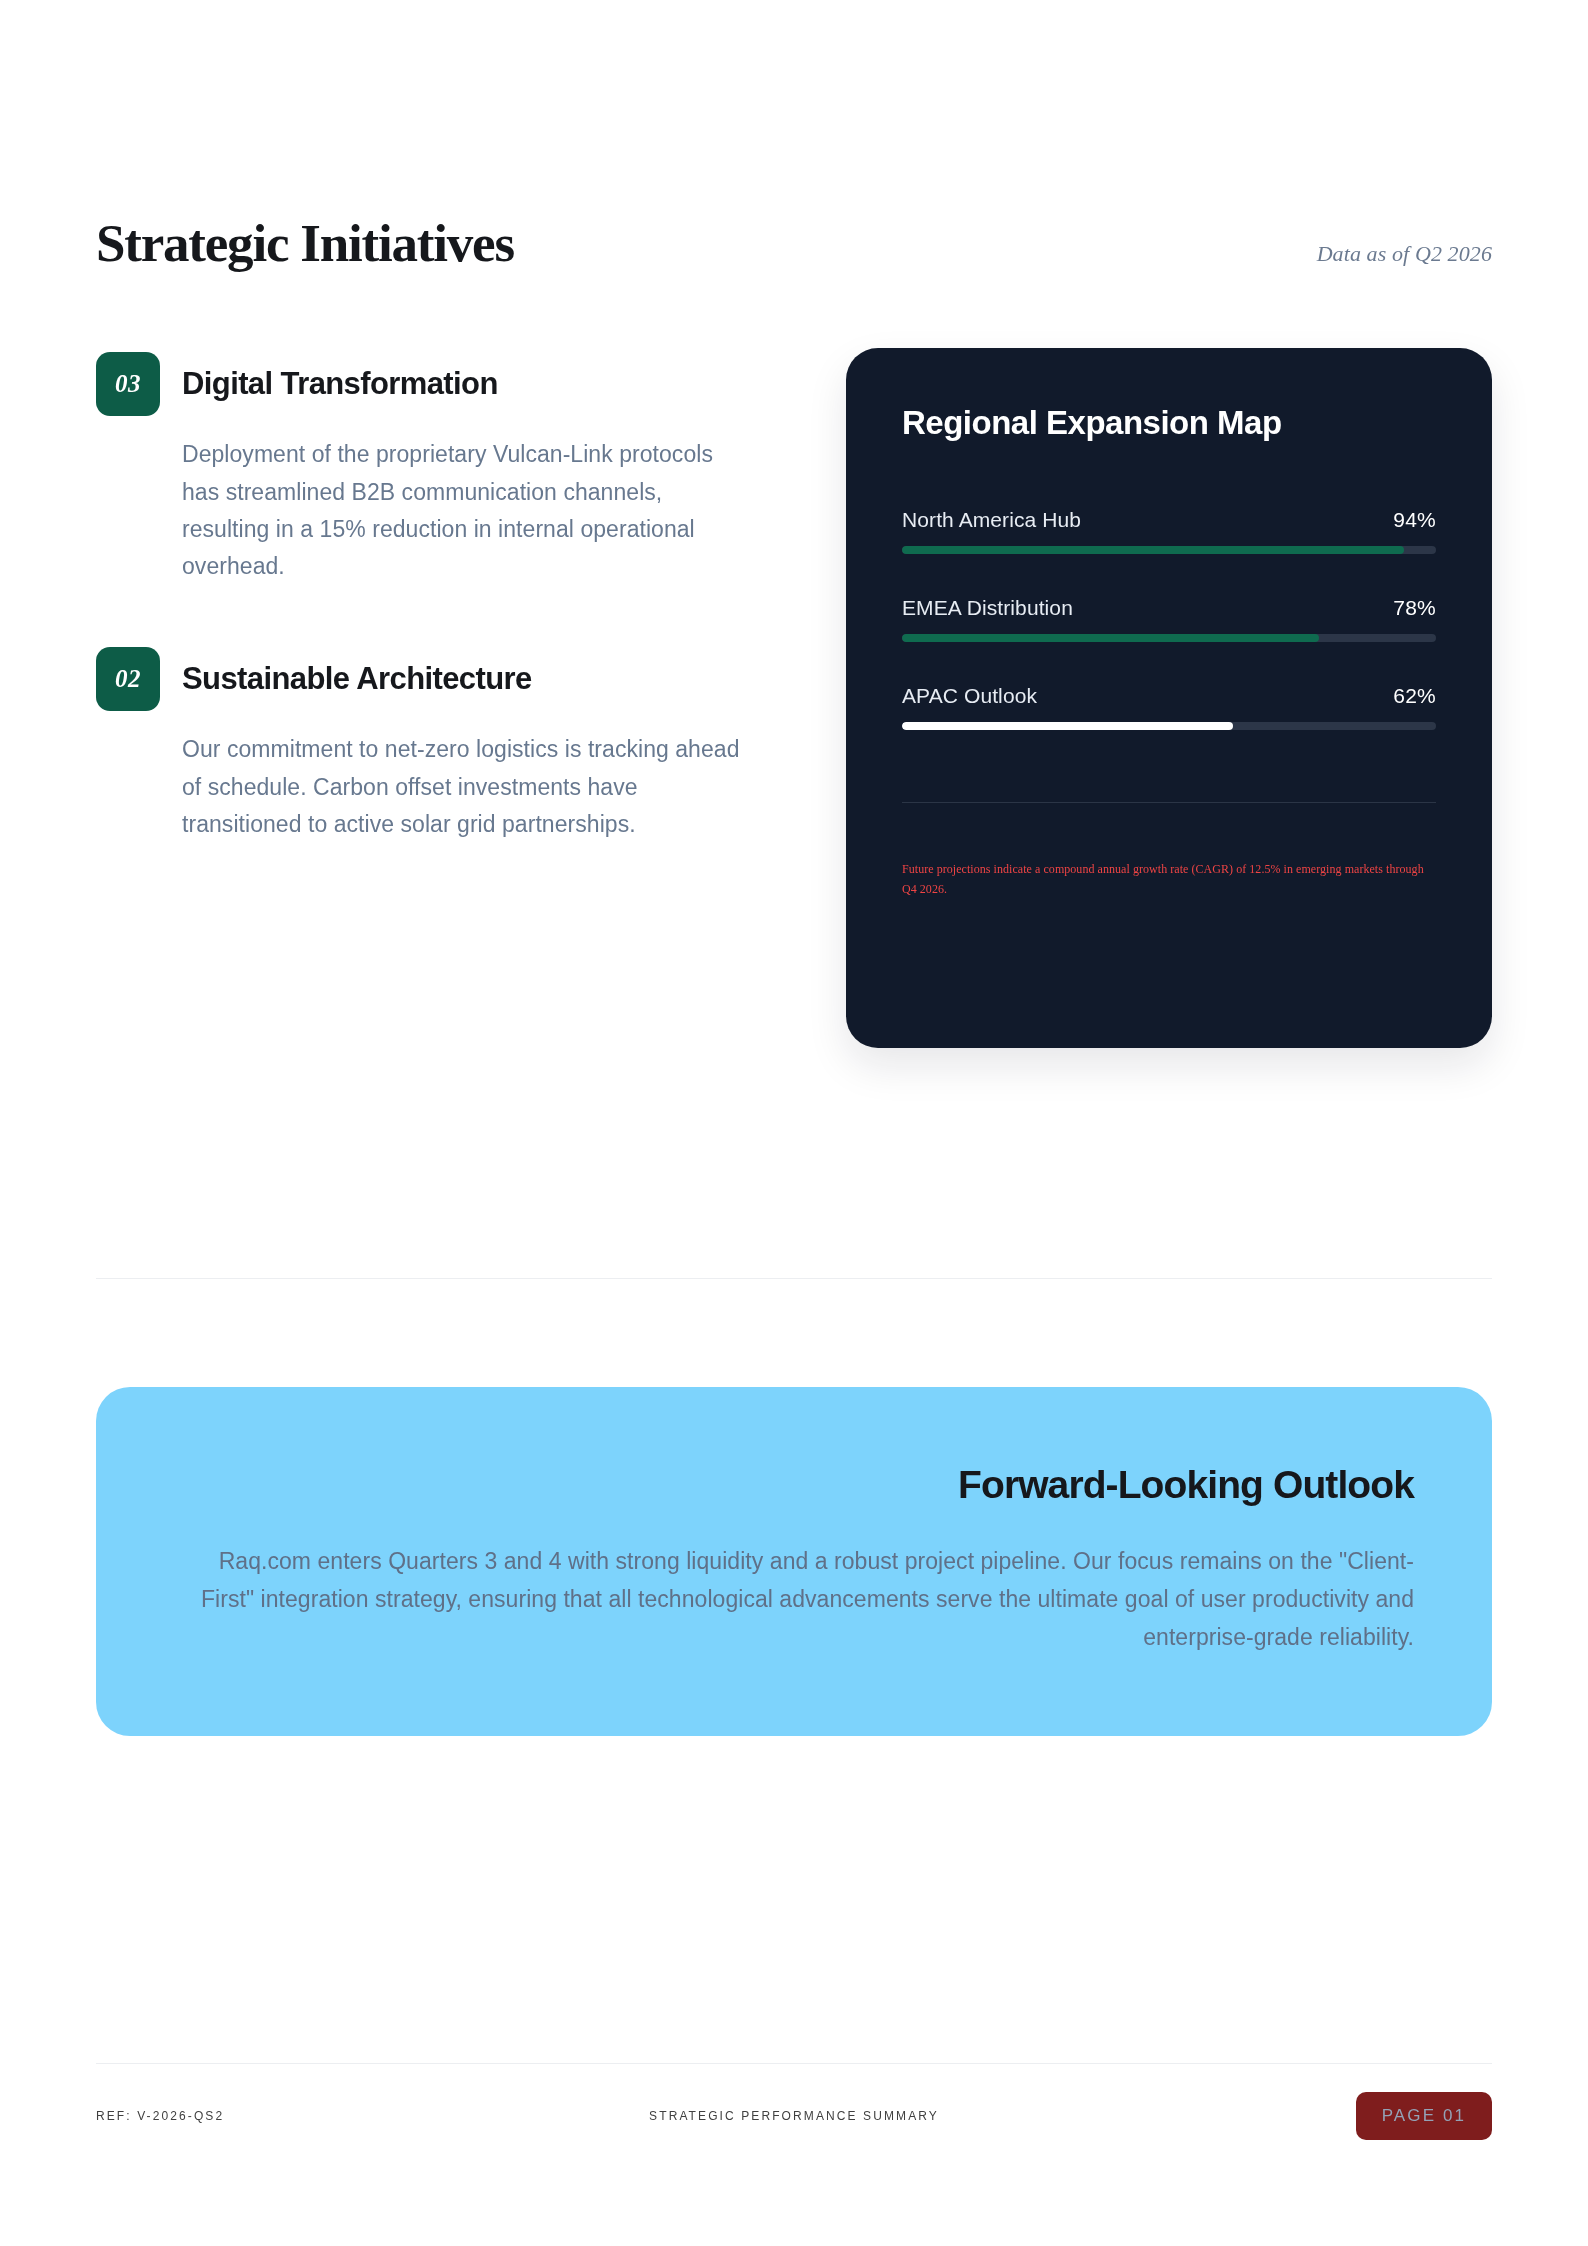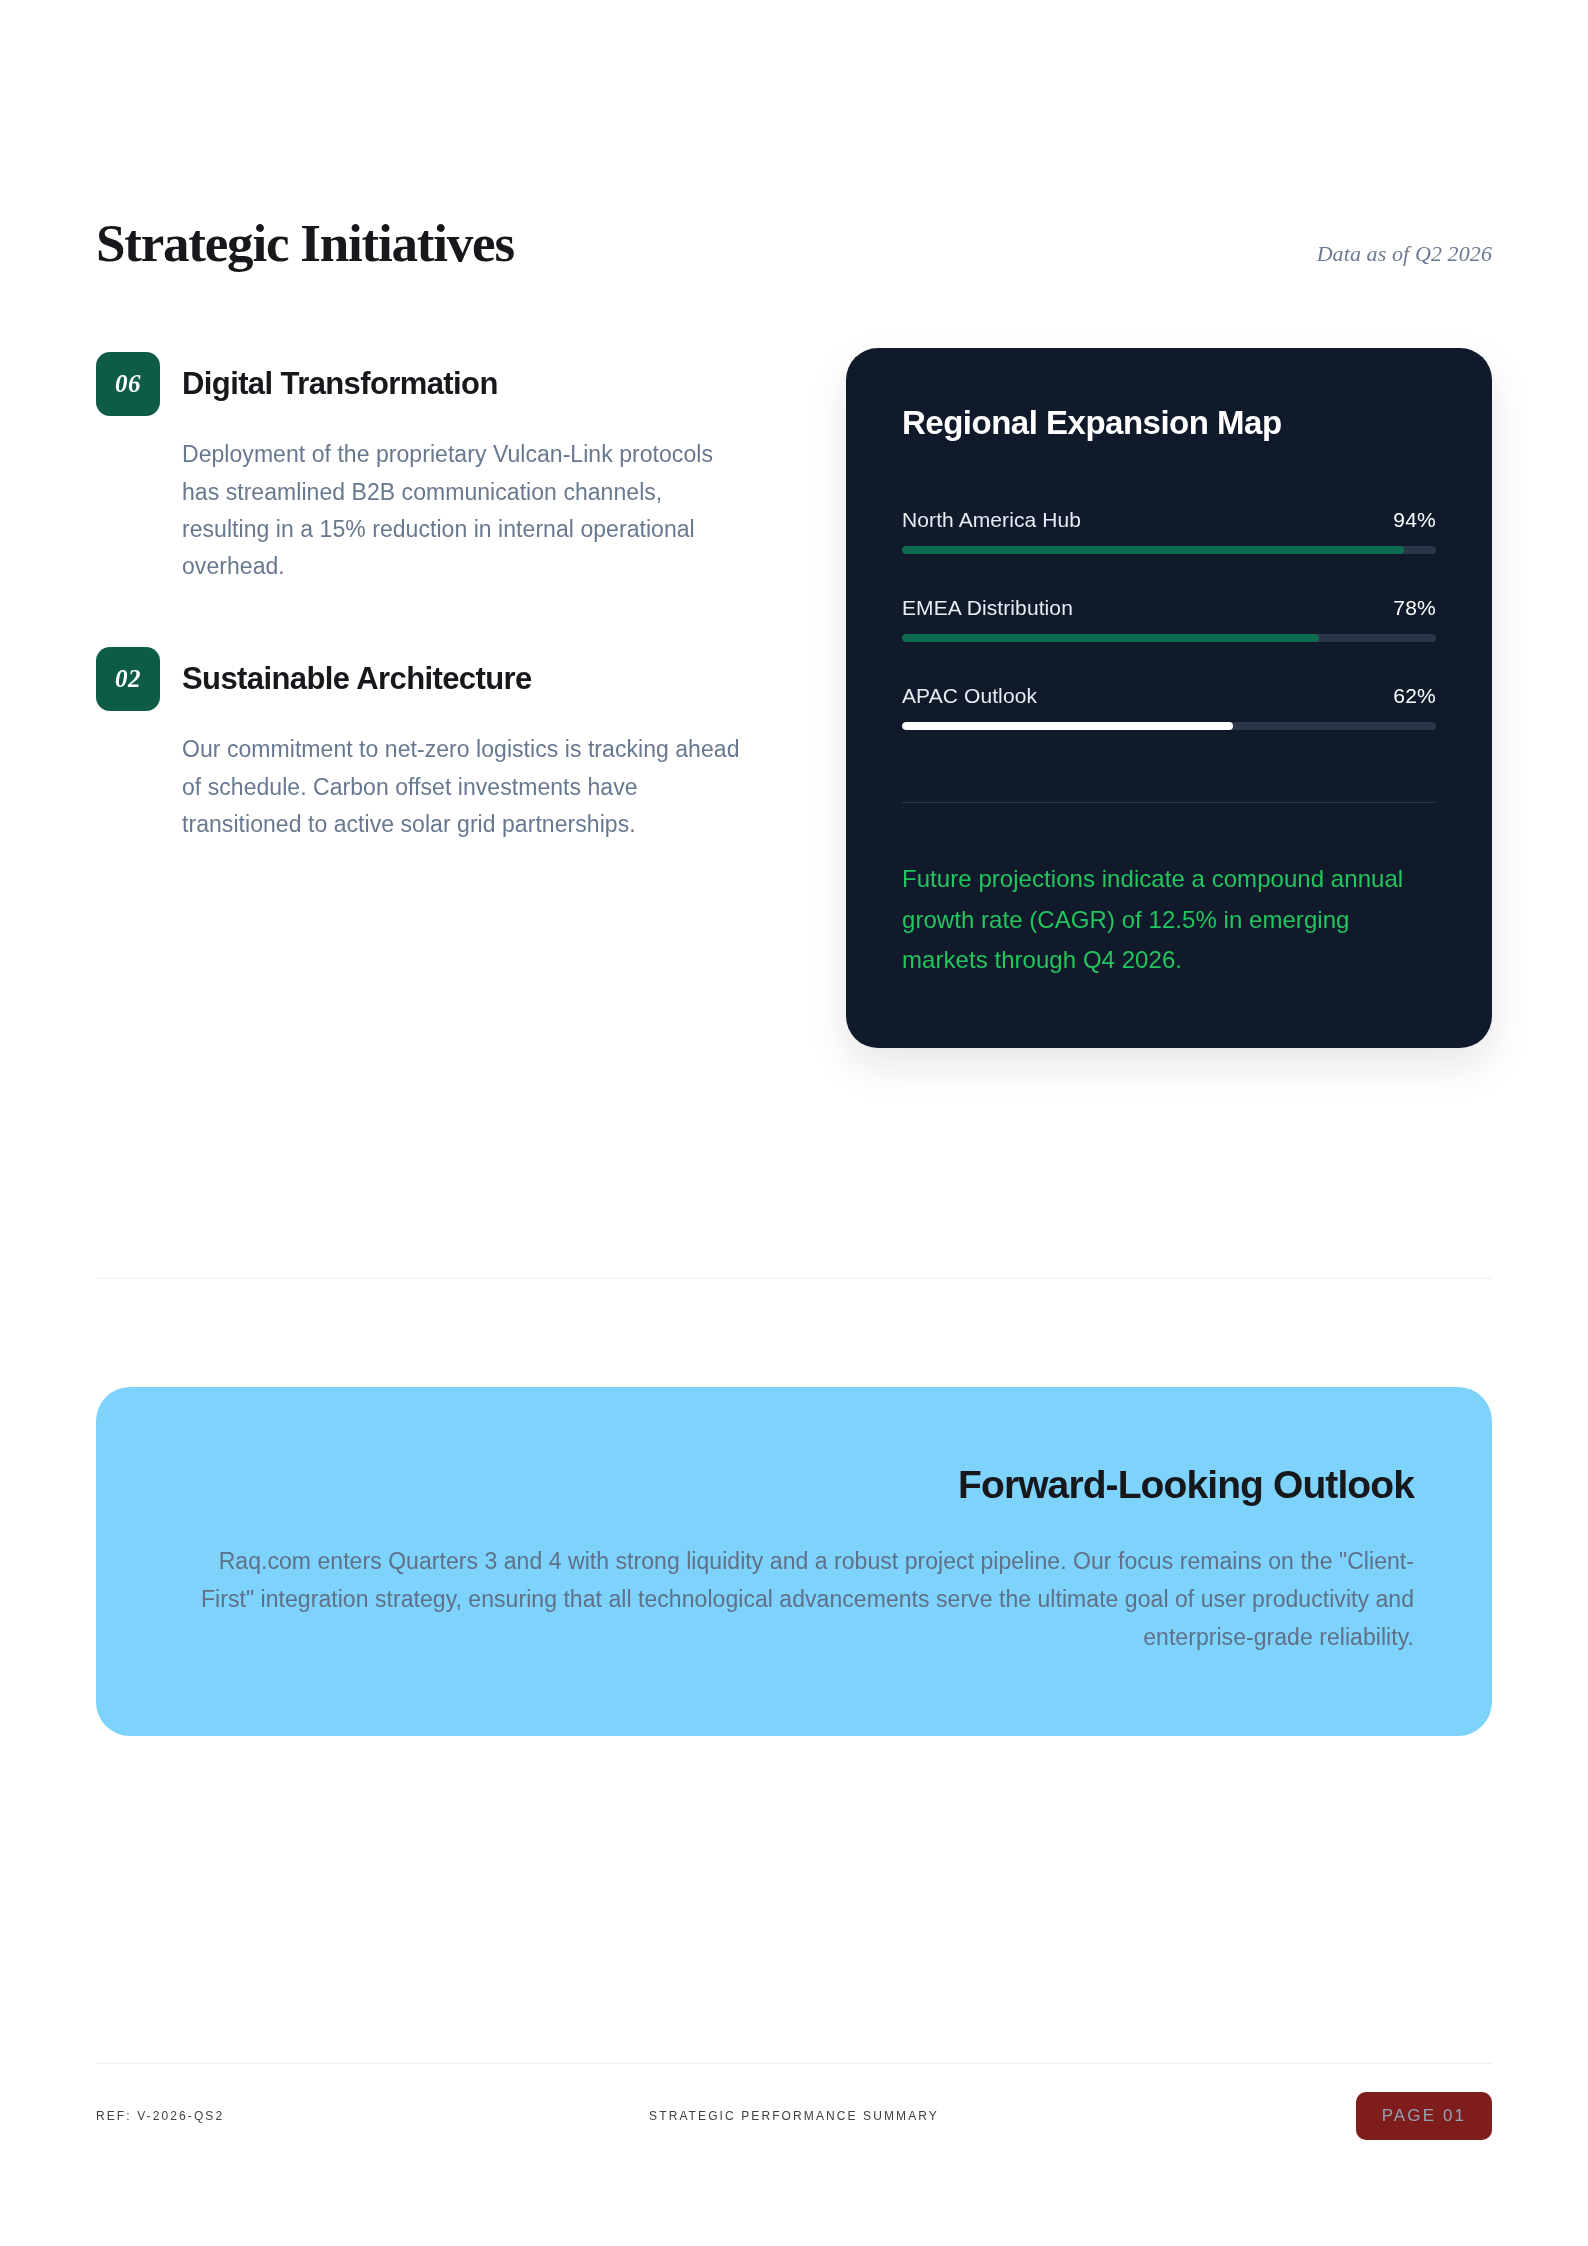--- a/index.html
+++ b/index.html
@@ -159,24 +159,25 @@
   }
 
   .card-divider {
     height: 1px;
     background: #2b3purple;
     background: #2b3546;
     margin: 72px 0 56px 0;
   }
 
   .metrics-note {
-    font-size: 24px;
+    font-size: 12px;
     line-height: 1.68;
-    color: #22c55e;
+    color: #ef4444;
     letter-spacing: 0.05px;
+    font-family: Liberation Serif, serif;
   }
 
   
   .section-rule {
     height: 1px;
     background: #eceef1;
     margin-top: 230px;
   }
 
   
@@ -257,21 +258,21 @@
     <h1 class="page-title">Strategic Initiatives</h1>
     <div class="header-meta">Data as of Q2 2026</div>
   </div>
 
   <div class="top-region">
 
     <div class="initiatives">
 
       <div class="initiative">
         <div class="initiative-head">
-          <div class="badge">06</div>
+          <div class="badge">03</div>
           <div class="initiative-title">Digital Transformation</div>
         </div>
         <p class="initiative-body">Deployment of the proprietary Vulcan-Link protocols has streamlined B2B communication channels, resulting in a 15% reduction in internal operational overhead.</p>
       </div>
 
       <div class="initiative">
         <div class="initiative-head">
           <div class="badge">02</div>
           <div class="initiative-title">Sustainable Architecture</div>
         </div>

